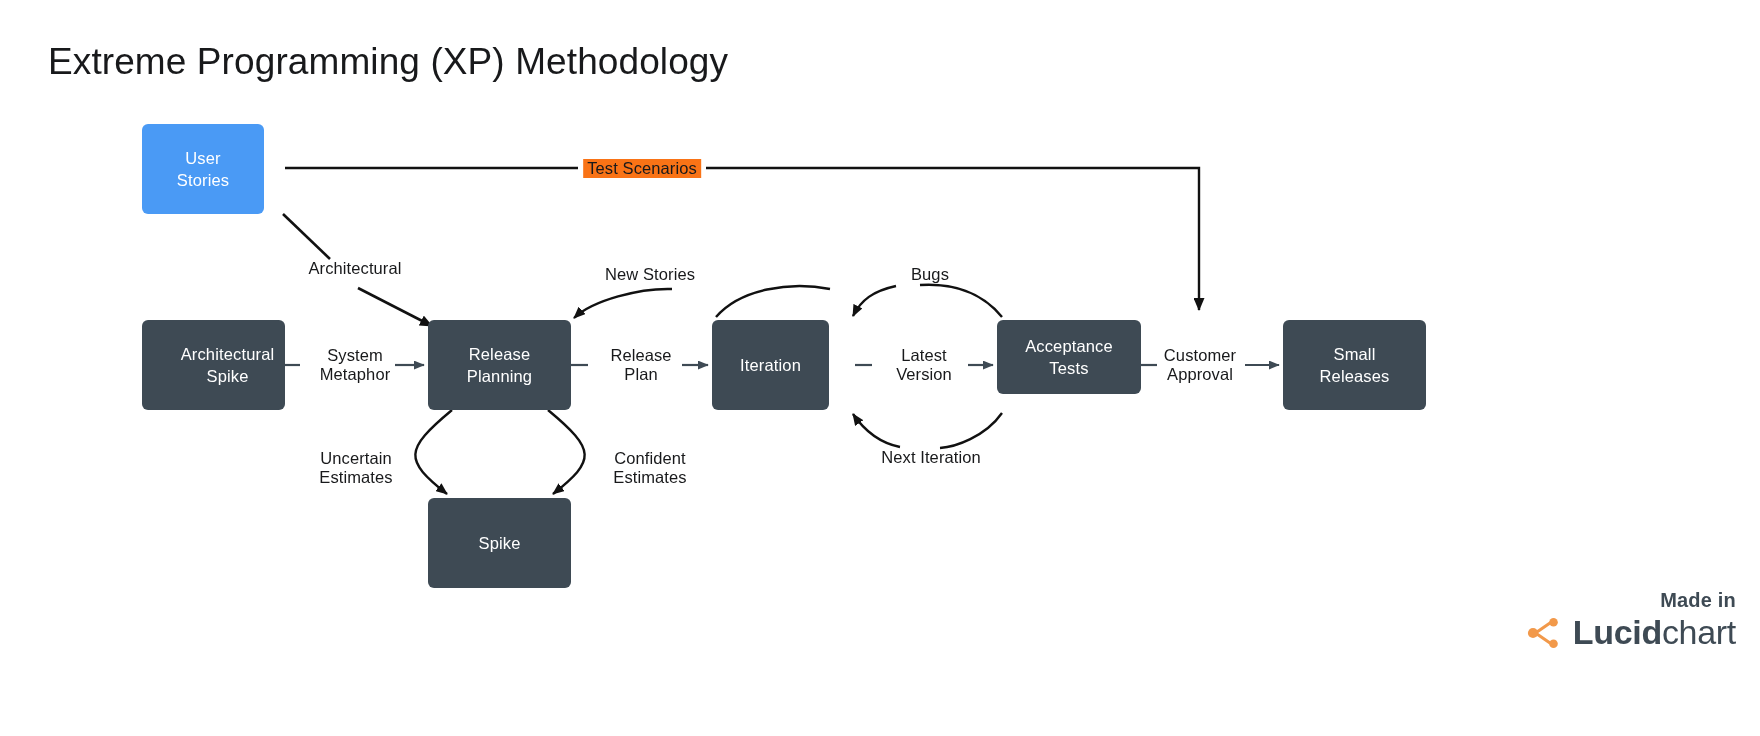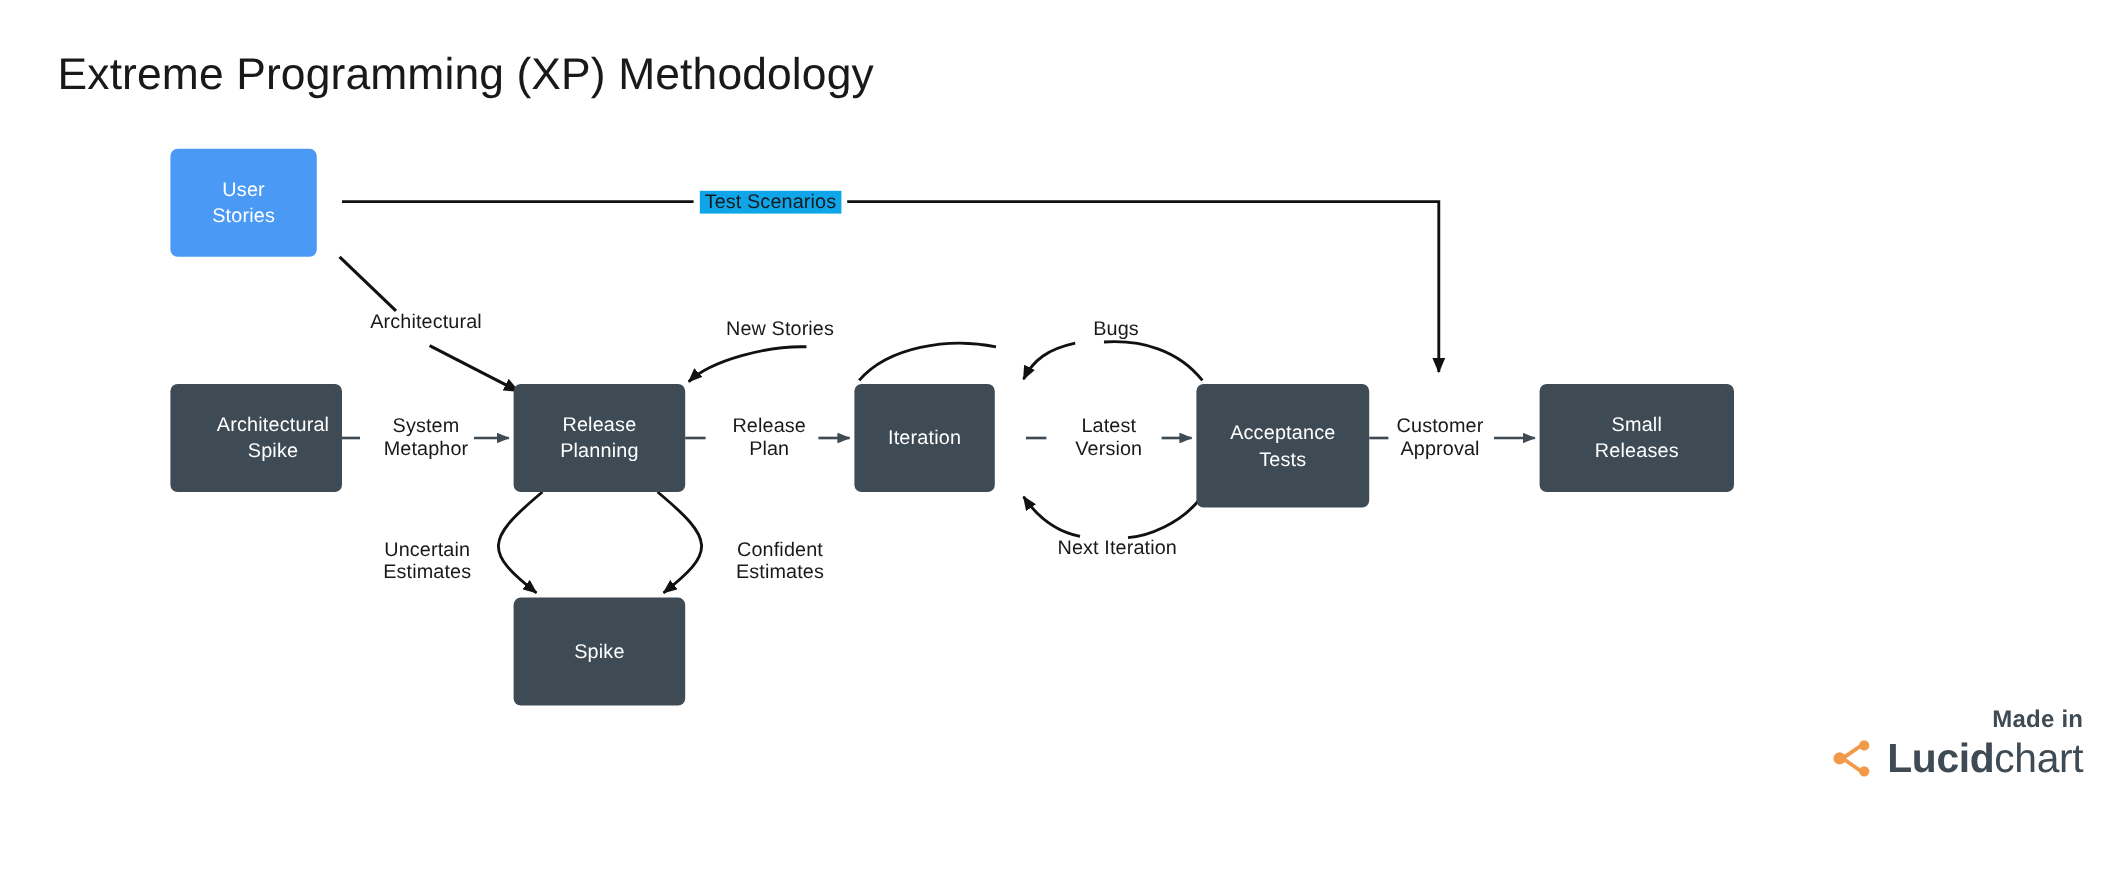--- a/index.html
+++ b/index.html
@@ -62,42 +62,42 @@
     font-size: 16.5px;
     line-height: 19px;
     color: #18191b;
     text-align: center;
     white-space: pre-line;
     letter-spacing: 0.1px;
     z-index: 4;
     transform: translateX(-50%);
   }
   .edge-label.on-line {
-    background: #0ea5e9;
+    background: #f97316;
     padding: 0 4px;
   }
 
   #lucid-logo {
     position: absolute;
     right: 24px;
     bottom: 86px;
     width: 300px;
     text-align: right;
     z-index: 5;
   }
   #lucid-made-in {
     font-size: 20px;
     font-weight: 700;
     color: #3e4a54;
     letter-spacing: 0.2px;
     margin-bottom: 2px;
   }
   #lucid-wordmark-row {
     display: flex;
-    align-items: center;
+    align-items: flex-end;
     justify-content: flex-end;
     gap: 9px;
   }
   #lucid-mark { display: block; }
   #lucid-wordmark {
     font-size: 34px;
     letter-spacing: -0.3px;
     color: #3e4a54;
     line-height: 36px;
   }
@@ -195,26 +195,26 @@
   </div>
 
   <div class="node node-dark" style="left:428px; top:498px; width:143px; height:90px;">
     <span style="white-space:pre-line;">Spike</span>
   </div>
 
   <div class="node node-dark" style="left:712px; top:320px; width:117px; height:90px;">
     <span style="white-space:pre-line;">Iteration</span>
   </div>
 
-  <div class="node node-dark" style="left:997px; top:320px; width:144px; height:103px;">
+  <div class="node node-dark" style="left:997px; top:320px; width:144px; height:74px;">
     <span style="white-space:pre-line;">Acceptance
 Tests</span>
   </div>
 
-  <div class="node node-dark" style="left:1283px; top:320px; width:162px; height:90px;">
+  <div class="node node-dark" style="left:1283px; top:320px; width:143px; height:90px;">
     <span style="white-space:pre-line;">Small
 Releases</span>
   </div>
 
   <div class="edge-label on-line" style="left:642px; top:159px;">Test Scenarios</div>
 
   <div class="edge-label" style="left:355px; top:259px;">Architectural</div>
 
   <div class="edge-label" style="left:355px; top:346px;">System
 Metaphor</div>

